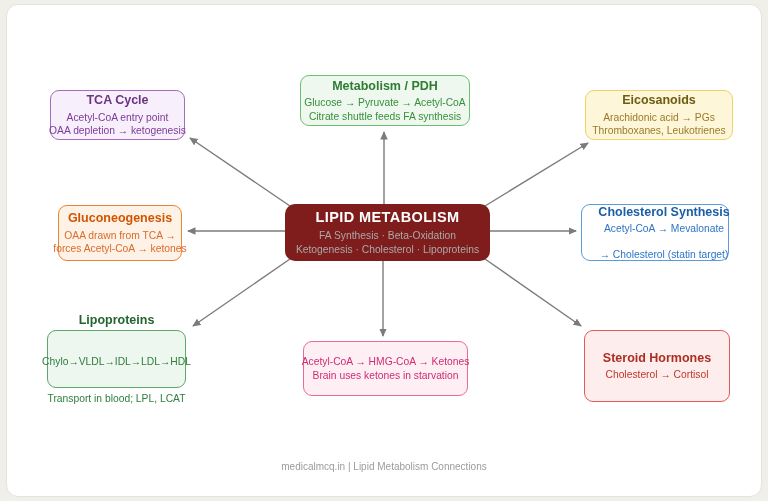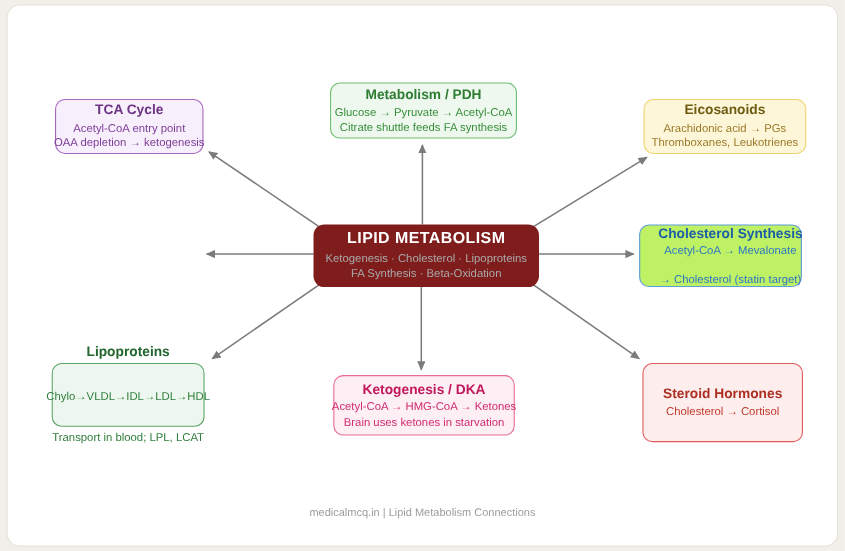--- a/index.html
+++ b/index.html
@@ -121,41 +121,45 @@
     <div class="node-line" style="color: rgb(56, 142, 60);">Glucose → Pyruvate → Acetyl-CoA</div>
     <div class="node-line" style="color: rgb(56, 142, 60);">Citrate shuttle feeds FA synthesis</div>
   </div>
 
   <div class="node n-eic" style="border-color: rgb(240, 210, 106); background: rgb(253, 246, 217);">
     <div class="node-title" style="color: rgb(110, 92, 18);">Eicosanoids</div>
     <div class="node-line" style="color: rgb(156, 122, 40);">Arachidonic acid → PGs</div>
     <div class="node-line" style="color: rgb(156, 122, 40);">Thromboxanes, Leukotrienes</div>
   </div>
 
+  <div class="node n-glu" style="border-color: rgb(232, 131, 58); background: rgb(253, 242, 229);">
+    <div class="node-title" style="color: rgb(211, 84, 0);">Gluconeogenesis</div>
+    <div class="node-line" style="color: rgb(220, 106, 42);">OAA drawn from TCA →</div>
+    <div class="node-line" style="color: rgb(220, 106, 42);">forces Acetyl-CoA → ketones</div>
+  </div>
 
   <div class="center-node" style="background: #7f1d1d;">
     <div class="center-title" style="color: rgb(255, 255, 255);">LIPID METABOLISM</div>
+    <div class="center-line" style="color: rgb(169, 169, 169);">FA Synthesis · Beta-Oxidation</div>
     <div class="center-line" style="color: rgb(169, 169, 169);">Ketogenesis · Cholesterol · Lipoproteins</div>
-    <div class="center-line" style="color: rgb(169, 169, 169);">FA Synthesis · Beta-Oxidation</div>
   </div>
 
-  <div class="node n-cho" style="border-color: rgb(93, 156, 219); background: #bef264; padding-left: 24px;">
+  <div class="node n-cho" style="border-color: rgb(93, 156, 219); background: #ffffff; padding-left: 24px;">
     <div class="node-title" style="color: rgb(27, 94, 166);">Cholesterol Synthesis</div>
     <div class="node-line" style="color: rgb(46, 117, 198);">Acetyl-CoA → Mevalonate</div>
     <div class="node-line" style="color: rgb(46, 117, 198); margin-top: 12px;">→ Cholesterol (statin target)</div>
   </div>
 
   <div class="node n-lip" style="border-color: rgb(93, 168, 104); background: rgb(238, 247, 239);">
     <div class="node-title" style="color: rgb(34, 102, 46);">Lipoproteins</div>
     <div class="node-line" style="color: rgb(47, 125, 60);">Chylo→VLDL→IDL→LDL→HDL</div>
     <div class="node-line" style="color: rgb(47, 125, 60);">Transport in blood; LPL, LCAT</div>
   </div>
 
   <div class="node n-ket" style="border-color: rgb(234, 107, 151); background: rgb(253, 239, 244);">
-    <div class="node-title" style="color: rgb(194, 24, 91);">Ketogenesis / DKA</div>
     <div class="node-line" style="color: rgb(209, 44, 111);">Acetyl-CoA → HMG-CoA → Ketones</div>
     <div class="node-line" style="color: rgb(209, 44, 111);">Brain uses ketones in starvation</div>
   </div>
 
   <div class="node n-ste" style="border-color: rgb(226, 91, 91); background: rgb(253, 237, 237);">
     <div class="node-title" style="color: rgb(171, 47, 34);">Steroid Hormones</div>
     <div class="node-line" style="color: rgb(192, 57, 43);">Cholesterol → Cortisol</div>
   </div>
 
   <div class="footer">medicalmcq.in | Lipid Metabolism Connections</div>

